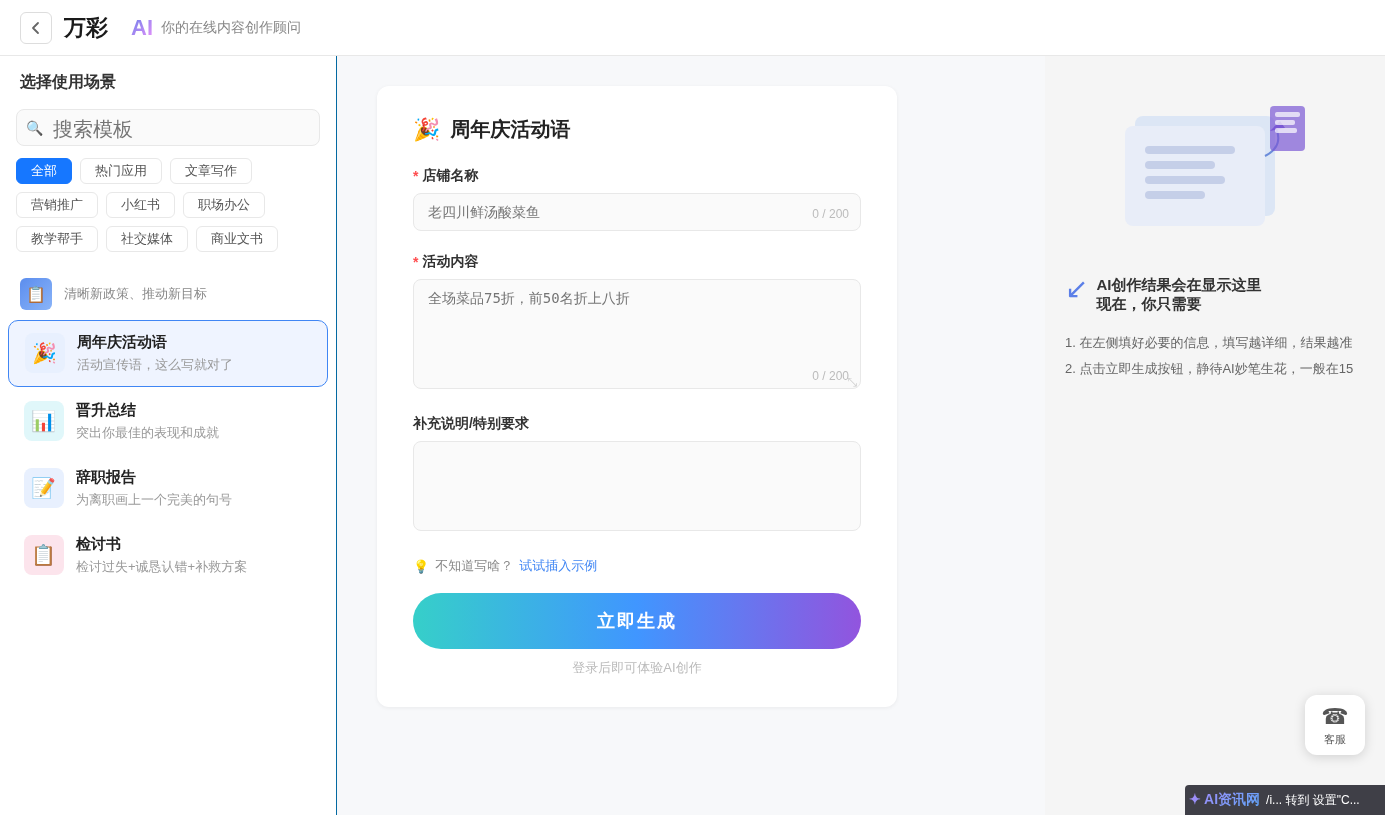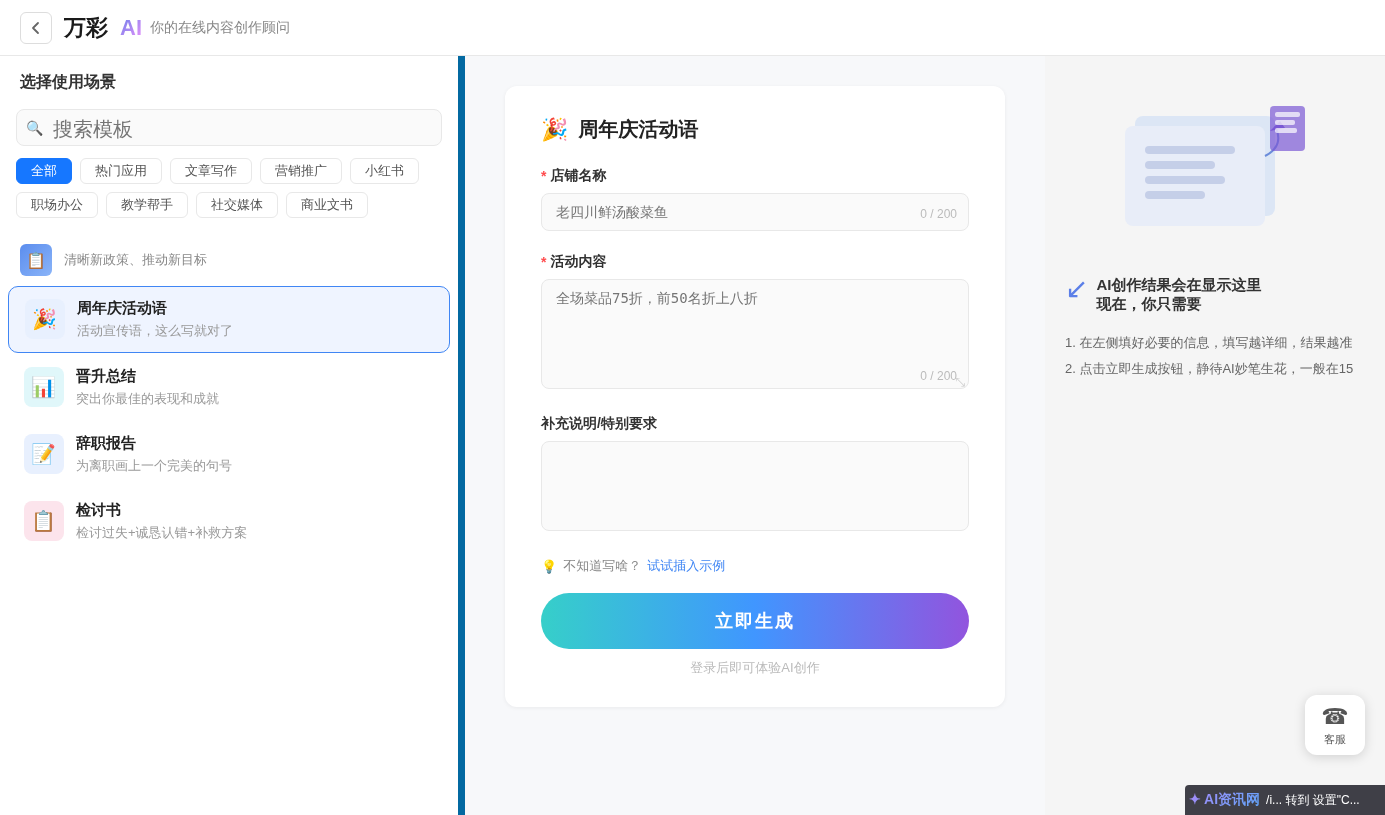--- a/index.html
+++ b/index.html
@@ -18,21 +18,21 @@
     .back-btn {
       width: 32px; height: 32px;
       border: 1px solid #ddd;
       border-radius: 6px;
       display: flex; align-items: center; justify-content: center;
       cursor: pointer;
       background: #fff;
       margin-right: 12px;
     }
     .logo-area {
-      display: flex; align-items: center; gap: 12px;
+      display: flex; align-items: center; gap: 23px;
     }
     .logo-text {
       font-size: 22px;
       font-weight: 700;
       color: #1a1a1a;
     }
     .logo-ai {
       background: linear-gradient(135deg, #667eea, #f093fb);
       -webkit-background-clip: text;
       -webkit-text-fill-color: transparent;
@@ -47,23 +47,23 @@
 
     
     .main-layout {
       display: flex;
       flex: 1;
       overflow: hidden;
     }
 
     
     .sidebar {
-      width: 465px;
+      width: 337px;
       background: #fff;
-      border-right: 7px solid #0369a1;
+      border-right: 1px solid #0369a1;
       display: flex;
       flex-direction: column;
       overflow: hidden;
       flex-shrink: 0;
     }
     .sidebar-title {
       padding: 16px 20px 8px;
       font-size: 16px;
       font-weight: 600;
       color: #333;

